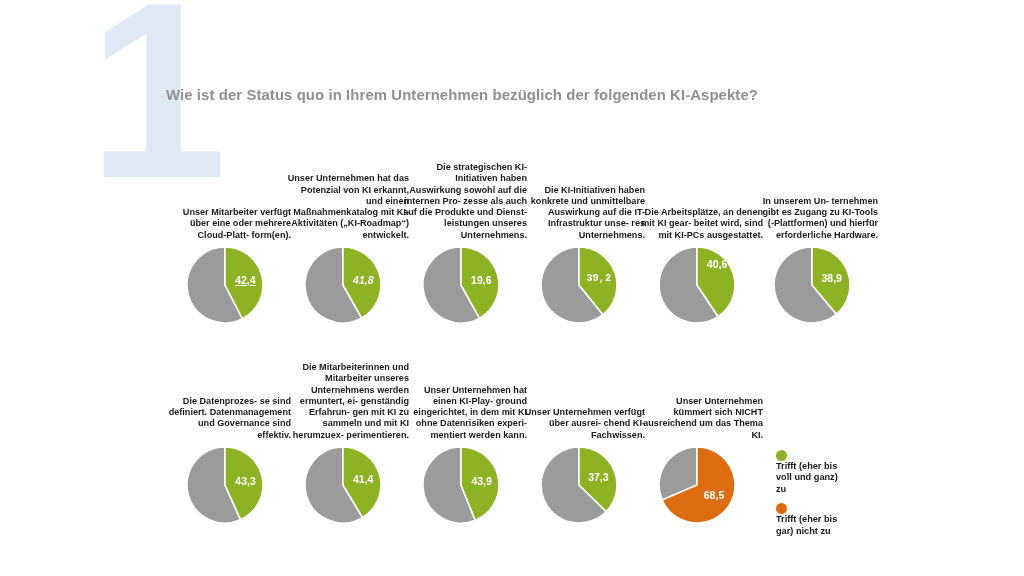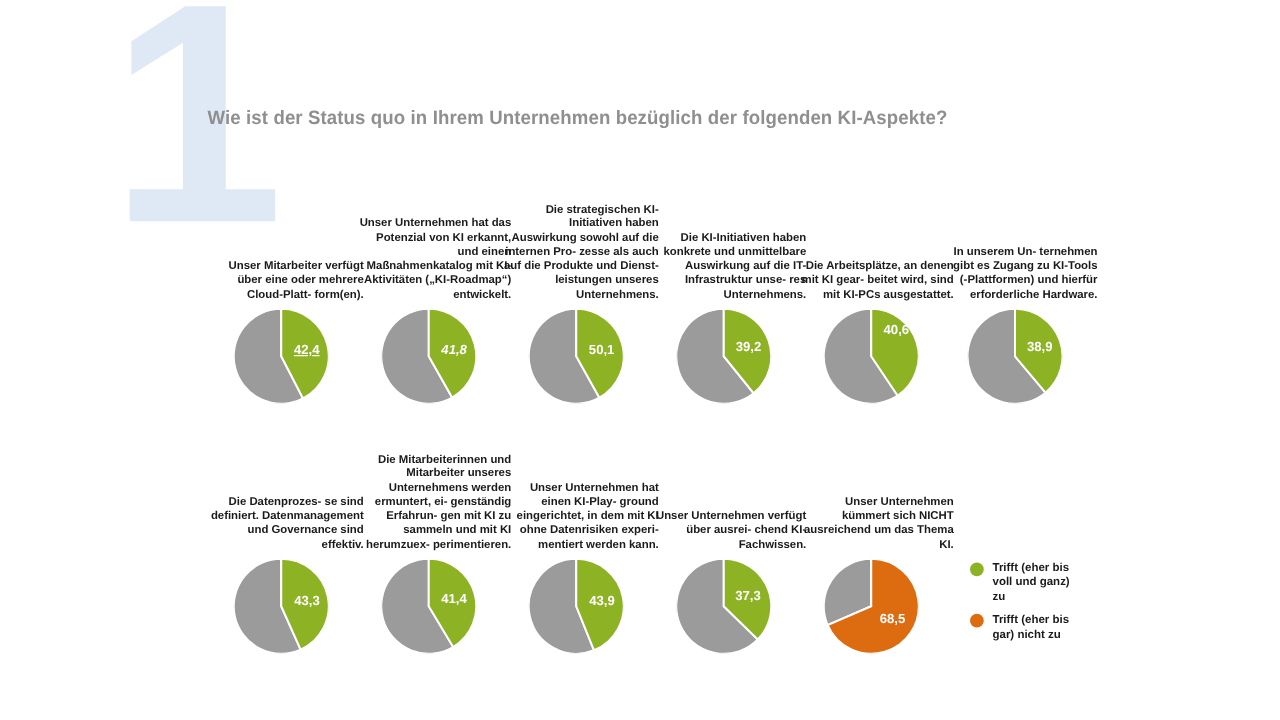--- a/index.html
+++ b/index.html
@@ -43,21 +43,21 @@
   }
   .pie-wrap{position:absolute;left:50%;transform:translateX(-50%);width:76px;height:76px;}
   .pie-wrap svg{display:block;width:76px;height:76px;}
   .pie-value{
     position:absolute;color:#ffffff;font-size:10.5px;font-weight:700;
     pointer-events:none;white-space:nowrap;
   }
 
   
   .legend{position:absolute;left:776px;top:449px;width:150px;}
-  .legend-row{display:flex;align-items:flex-start;margin-bottom:7px;}
+  .legend-row{display:flex;align-items:flex-start;margin-bottom:7px;flex-direction:column;}
   .legend-dot{
     width:11px;height:11px;border-radius:50%;flex:0 0 auto;margin-top:1px;margin-right:7px;
   }
   .legend-label{
     font-size:9.2px;line-height:11.4px;color:#1a1a1a;font-weight:700;
     white-space:pre-line;
   }
 </style>
 </head>
 <body>
@@ -93,32 +93,32 @@
       </div>
       <div class="pie-item" style="left: 399px; top: 247px;">
         <div class="pie-caption">Die strategischen KI-Initiativen haben Auswirkung sowohl auf die internen Pro-
 zesse als auch auf die Produkte und Dienst-
 leistungen unseres Unternehmens.</div>
         <div class="pie-wrap">
           <svg viewBox="0 0 76 76">
             <path d="M 38 38 L 56.52 71.18 A 38 38 0 1 1 38.00 0.00 Z" fill="#9b9b9b" stroke="#ffffff" stroke-width="1.6"></path>
             <path d="M 38 38 L 38.00 0.00 A 38 38 0 0 1 56.52 71.18 Z" fill="#8db223" stroke="#ffffff" stroke-width="1.6"></path>
           </svg>
-          <div class="pie-value" style="left: 58.3237px; top: 32.7136px; transform: translate(-50%, -50%);">50,1</div>
+          <div class="pie-value" style="left: 58.3237px; top: 32.7136px; transform: translate(-50%, -50%);">19,6</div>
         </div>
       </div>
       <div class="pie-item" style="left: 517px; top: 247px;">
         <div class="pie-caption">Die KI-Initiativen haben konkrete und unmittelbare Auswirkung auf die IT-Infrastruktur unse-
 res Unternehmens.</div>
         <div class="pie-wrap">
           <svg viewBox="0 0 76 76">
             <path d="M 38 38 L 61.85 67.58 A 38 38 0 1 1 38.00 0.00 Z" fill="#9b9b9b" stroke="#ffffff" stroke-width="1.6"></path>
             <path d="M 38 38 L 38.00 0.00 A 38 38 0 0 1 61.85 67.58 Z" fill="#8db223" stroke="#ffffff" stroke-width="1.6"></path>
           </svg>
-          <div class="pie-value" style="left: 57.8028px; top: 31.0108px; transform: translate(-50%, -50%);">39,2</div>
+          <div class="pie-value" style="left: 57.8028px; top: 31.0108px; transform: translate(-50%, -50%); font-family: Liberation Mono, monospace;">39,2</div>
         </div>
       </div>
       <div class="pie-item" style="left: 635px; top: 247px;">
         <div class="pie-caption">Die Arbeitsplätze, an denen mit KI gear-
 beitet wird, sind mit KI-PCs ausgestattet.</div>
         <div class="pie-wrap">
           <svg viewBox="0 0 76 76">
             <path d="M 38 38 L 59.16 69.56 A 38 38 0 1 1 38.00 0.00 Z" fill="#9b9b9b" stroke="#ffffff" stroke-width="1.6"></path>
             <path d="M 38 38 L 38.00 0.00 A 38 38 0 0 1 59.16 69.56 Z" fill="#8db223" stroke="#ffffff" stroke-width="1.6"></path>
           </svg>

